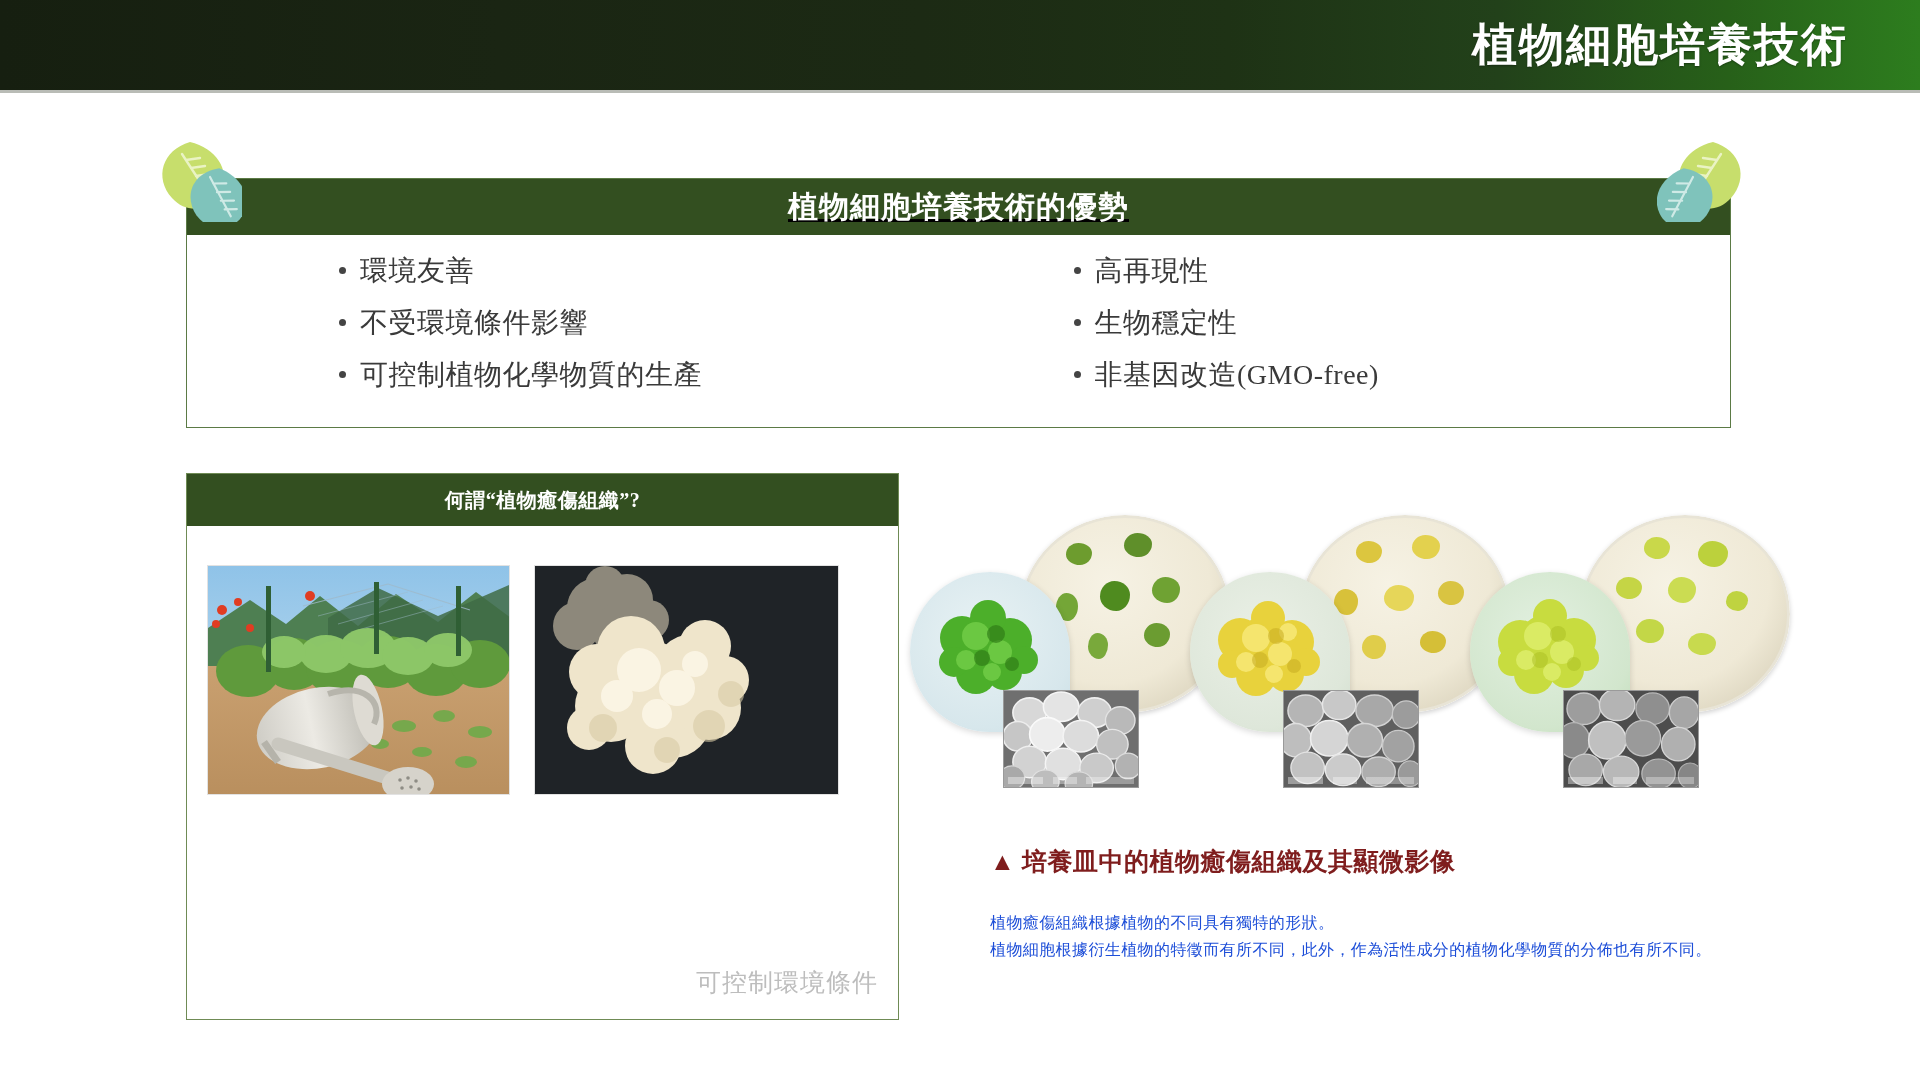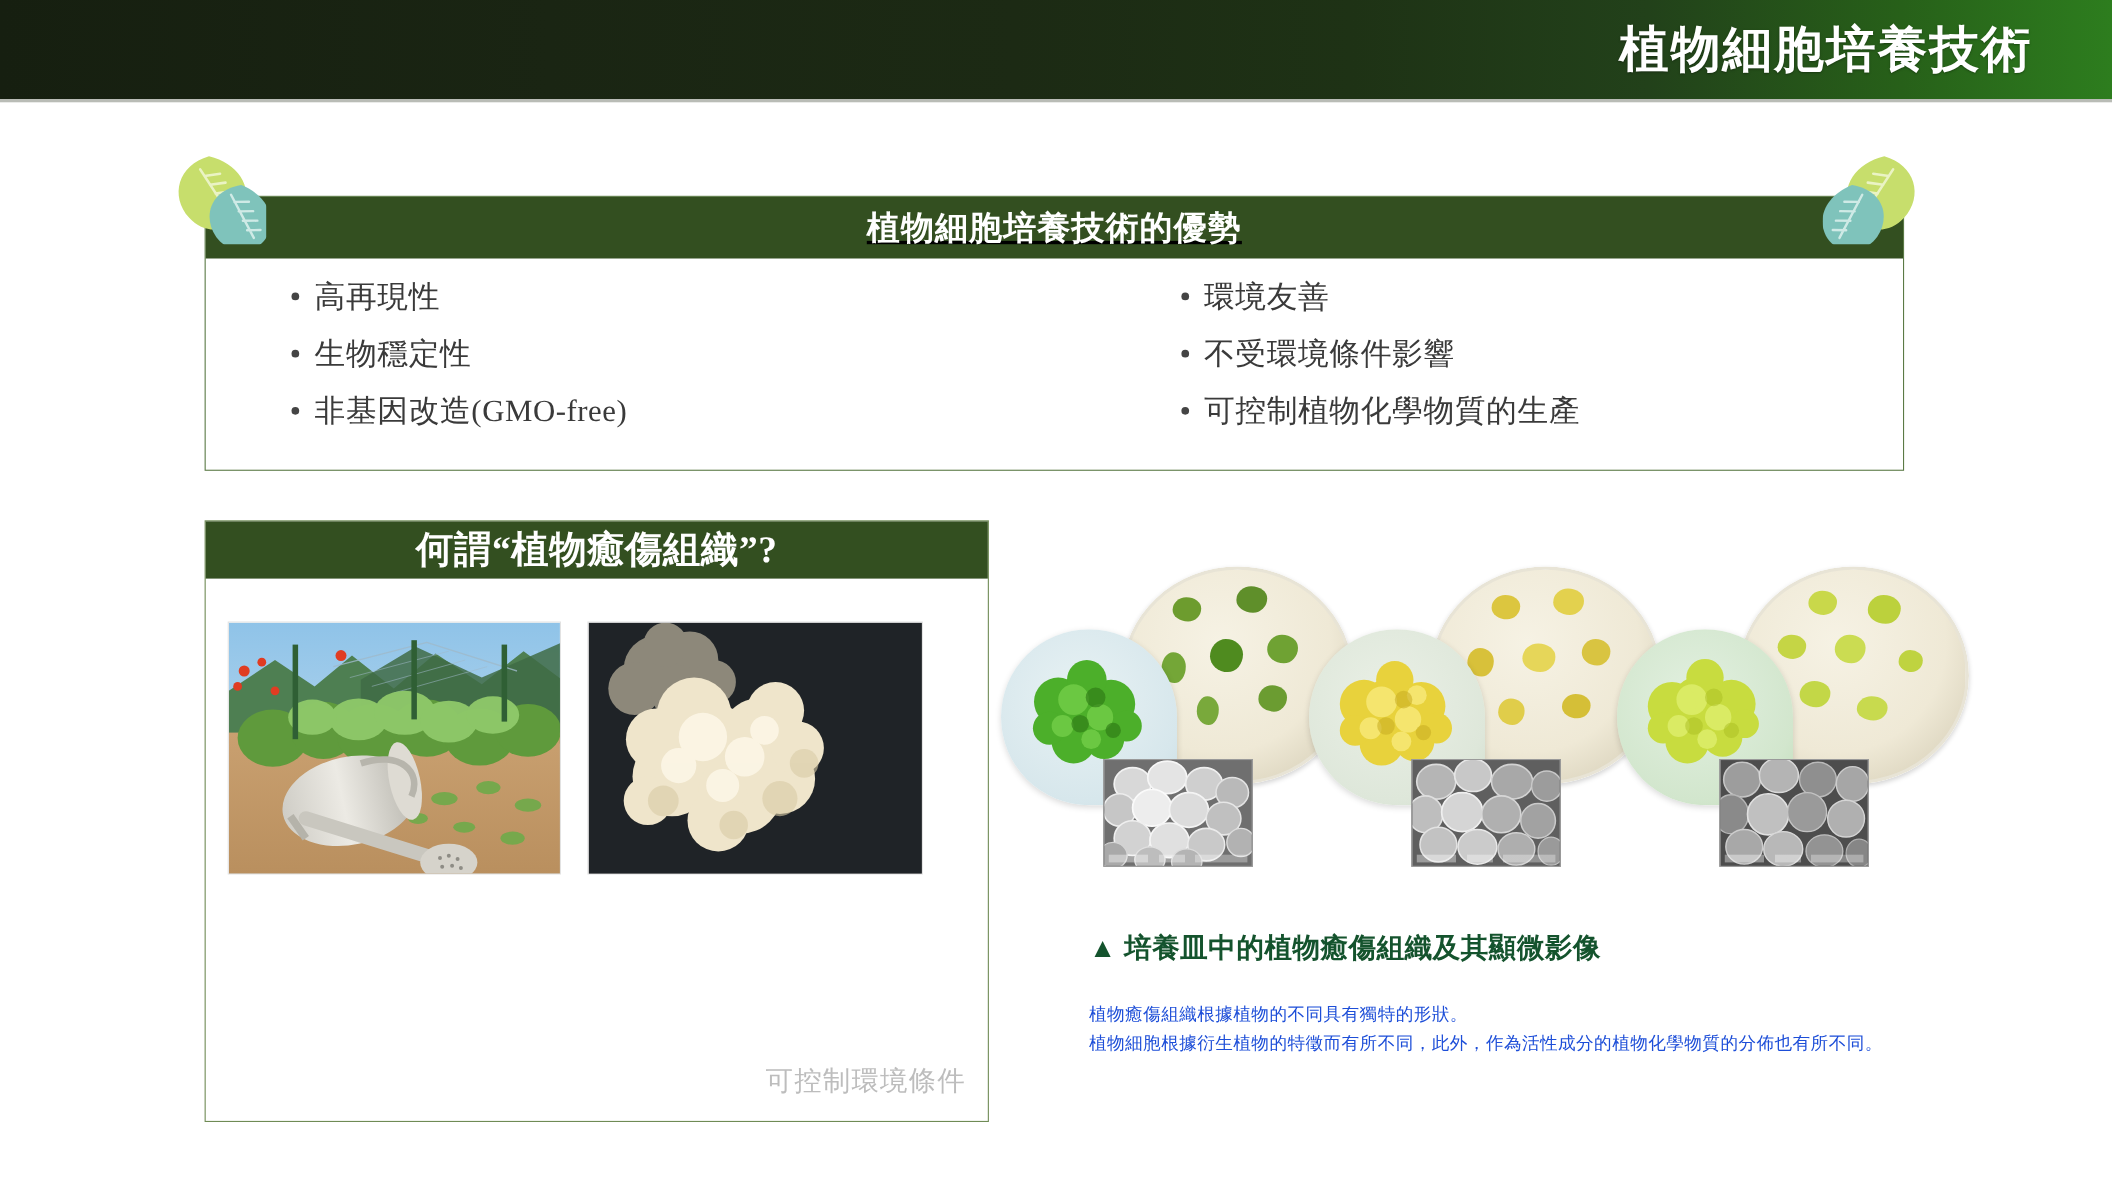--- a/index.html
+++ b/index.html
@@ -66,21 +66,21 @@
 
   
   .callus-card {
     position: absolute; left: 186px; top: 473px; width: 713px; height: 547px;
     border: 1px solid #6f8b55; background: #fff;
   }
   .callus-head {
     height: 52px; background: #334f20; display: flex;
     align-items: center; justify-content: center;
   }
-  .callus-head .t { color: #fff; font-size: 34px; font-weight: 700; letter-spacing: .5px; }
+  .callus-head .t { color: #fff; font-size: 20px; font-weight: 700; letter-spacing: .5px; }
   .callus-body { padding: 17px 18px 0 20px; position: relative; height: 493px; }
   .callus-para {
     font-size: 24.5px; color: #3c3c3c; line-height: 1.62;
     text-align: justify; letter-spacing: .4px;
   }
   .photo-row { display: flex; gap: 24px; margin-top: 22px; }
   .photo { border: 1px solid #e2e2e2; overflow: hidden; position: relative; }
   .photo.garden { width: 303px; height: 230px; }
   .photo.callus { width: 305px; height: 230px; }
   .callus-caption {
@@ -128,21 +128,21 @@
   .sem .cells { position: absolute; inset: 0; }
   .sem .scale {
     position: absolute; left: 4px; bottom: 3px; right: 4px; height: 7px;
     background: linear-gradient(to right, rgba(255,255,255,.55) 0 28%, transparent 28% 36%,
                 rgba(255,255,255,.5) 36% 55%, transparent 55% 62%, rgba(255,255,255,.45) 62% 92%);
     opacity: .7;
   }
 
   .dish-caption {
     position: absolute; left: 990px; top: 845px;
-    font-size: 25px; font-weight: 700; color: #14532d; letter-spacing: .5px;
+    font-size: 25px; font-weight: 700; color: #7f1d1d; letter-spacing: .5px;
   }
   .bottom-para {
     position: absolute; left: 990px; top: 910px; width: 850px;
     font-size: 16px; color: #1d4ed8; line-height: 1.68; letter-spacing: .4px;
   }
 </style>
 </head>
 <body>
 
 <div id="page">
@@ -150,46 +150,46 @@
   <div class="top-header">
     <div class="title">植物細胞培養技術</div>
   </div>
   <div class="header-underline"></div>
 
   <div class="adv-panel">
     <div class="adv-head">
       <div class="t">植物細胞培養技術的優勢</div>
     </div>
     <div class="adv-body">
+      <div class="adv-col left">
+        <div class="adv-item">
+          <span class="dot"></span>
+          <span>環境友善</span>
+        </div>
+        <div class="adv-item">
+          <span class="dot"></span>
+          <span>不受環境條件影響</span>
+        </div>
+        <div class="adv-item">
+          <span class="dot"></span>
+          <span>可控制植物化學物質的生產</span>
+        </div>
+      </div>
       <div class="adv-col right">
         <div class="adv-item">
           <span class="dot"></span>
           <span>高再現性</span>
         </div>
         <div class="adv-item">
           <span class="dot"></span>
           <span>生物穩定性</span>
         </div>
         <div class="adv-item">
           <span class="dot"></span>
           <span>非基因改造(GMO-free)</span>
-        </div>
-      </div>
-      <div class="adv-col left">
-        <div class="adv-item">
-          <span class="dot"></span>
-          <span>環境友善</span>
-        </div>
-        <div class="adv-item">
-          <span class="dot"></span>
-          <span>不受環境條件影響</span>
-        </div>
-        <div class="adv-item">
-          <span class="dot"></span>
-          <span>可控制植物化學物質的生產</span>
         </div>
       </div>
     </div>
   </div>
 
   <div class="leaf-cluster lc-left">
     <svg width="100" height="90" viewBox="0 0 100 90">
       <g transform="translate(52,44) scale(-1,1) translate(-52,-44)">
         <g>
           <path d="M56 10 C84 18 92 46 74 66 C58 84 32 78 24 58 C16 38 30 16 56 10 Z" fill="#c7de6c"></path>

